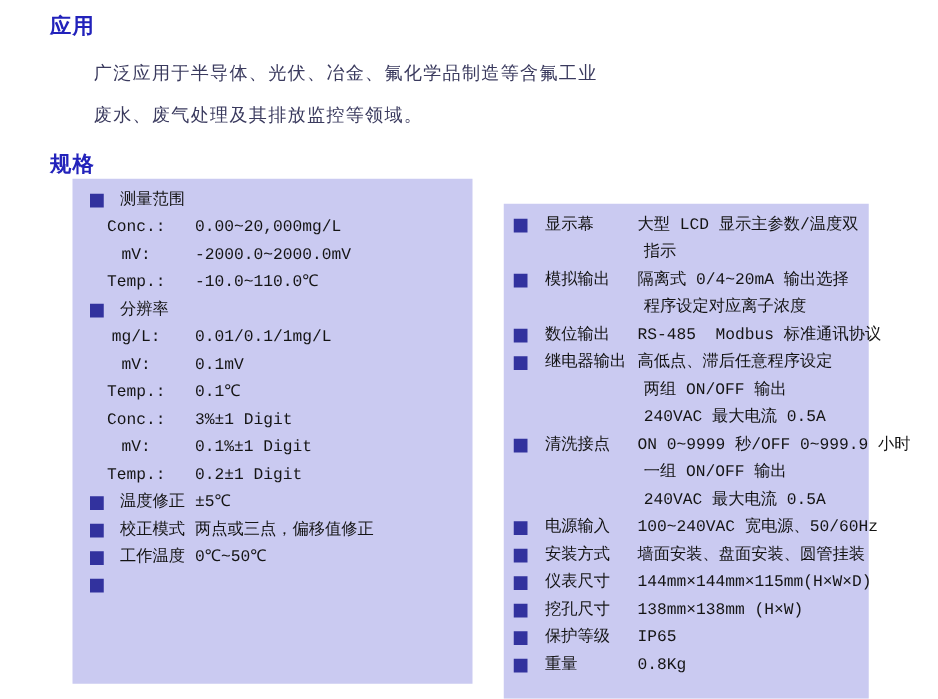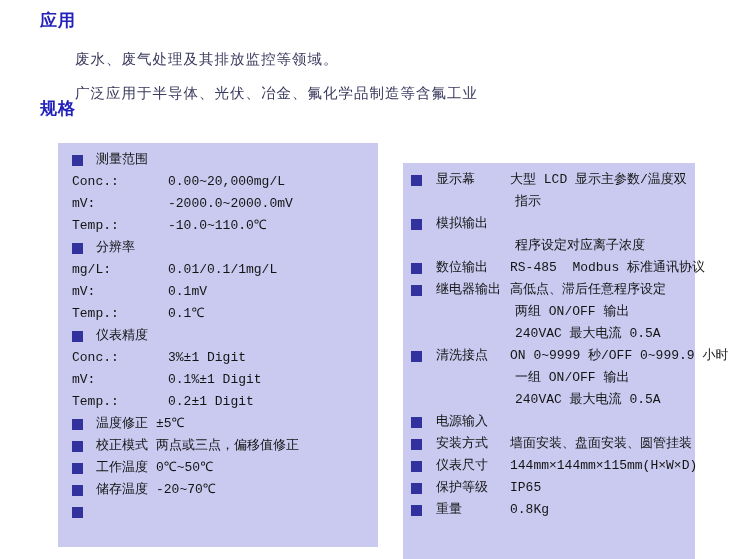--- a/index.html
+++ b/index.html
@@ -22,21 +22,21 @@
   }
   .section-heading{
     position:absolute;left:40px;
     margin:0;
     font-size:17px;font-weight:bold;
     color:var(--heading);
     font-family:"DejaVu Sans","Liberation Sans",sans-serif;
     letter-spacing:1px;
   }
   #app-heading{top:9px;}
-  #spec-heading{top:97px;}
+  #spec-heading{top:120px;}
   .intro{
     position:absolute;left:75px;top:42px;
     margin:0;
     color:var(--intro_text);
     font-family:"DejaVu Serif","Liberation Serif",serif;
     font-size:14.5px;
     letter-spacing:1px;
   }
   .intro p{margin:0;line-height:34px;}
   .spec-box{
@@ -58,74 +58,73 @@
   .bullet{
     display:inline-block;
     width:11px;height:11px;
     background:var(--bullet);
     flex-shrink:0;
   }
   
   .box-left .spec-row{padding-left:14px;}
   .box-left .bullet{margin-right:13px;}
   .box-left .bullet-row .label{width:60px;flex-shrink:0;}
-  .box-left .sub-row .label{width:74px;flex-shrink:0;text-align:left;}
-  .box-left .sub-row .value{margin-left:22px;}
+  .box-left .sub-row .label{width:74px;flex-shrink:0;text-align:center;}
+  .box-left .sub-row .value{margin-left:10px;}
   
   .box-right .spec-row{padding-left:8px;}
   .box-right .bullet{margin-right:14px;}
   .box-right .bullet-row .label{width:74px;flex-shrink:0;}
   .box-right .cont-row .value{margin-left:104px;text-align:center;}
 </style>
 </head>
 <body>
 
 <div class="page">
 
   <h2 class="section-heading" id="app-heading">应用</h2>
 
   <div class="intro">
+    <p>广泛应用于半导体、光伏、冶金、氟化学品制造等含氟工业</p>
     <p>废水、废气处理及其排放监控等领域。</p>
-    <p>广泛应用于半导体、光伏、冶金、氟化学品制造等含氟工业</p>
   </div>
 
   <h2 class="section-heading" id="spec-heading">规格</h2>
 
   <div class="spec-box box-left">
       <div class="spec-row bullet-row"><span class="bullet"></span><span class="label">测量范围</span><span class="value"></span></div>
       <div class="spec-row sub-row"><span class="label">Conc.:</span><span class="value">0.00~20,000mg/L</span></div>
       <div class="spec-row sub-row"><span class="label">mV:</span><span class="value">-2000.0~2000.0mV</span></div>
       <div class="spec-row sub-row"><span class="label">Temp.:</span><span class="value">-10.0~110.0℃</span></div>
       <div class="spec-row bullet-row"><span class="bullet"></span><span class="label">分辨率</span><span class="value"></span></div>
       <div class="spec-row sub-row"><span class="label">mg/L:</span><span class="value">0.01/0.1/1mg/L</span></div>
       <div class="spec-row sub-row"><span class="label">mV:</span><span class="value">0.1mV</span></div>
       <div class="spec-row sub-row"><span class="label">Temp.:</span><span class="value">0.1℃</span></div>
-      <div class="spec-row bullet-row"><span class="bullet"></span><span class="label">仪表精度</span><span class="value"></span></div>
       <div class="spec-row sub-row"><span class="label">Conc.:</span><span class="value">3%±1 Digit</span></div>
       <div class="spec-row sub-row"><span class="label">mV:</span><span class="value">0.1%±1 Digit</span></div>
       <div class="spec-row sub-row"><span class="label">Temp.:</span><span class="value">0.2±1 Digit</span></div>
       <div class="spec-row bullet-row"><span class="bullet"></span><span class="label">温度修正</span><span class="value">±5℃</span></div>
       <div class="spec-row bullet-row"><span class="bullet"></span><span class="label">校正模式</span><span class="value">两点或三点，偏移值修正</span></div>
       <div class="spec-row bullet-row"><span class="bullet"></span><span class="label">工作温度</span><span class="value">0℃~50℃</span></div>
-      <div class="spec-row bullet-row"><span class="bullet"></span><span class="label">储存温度</span><span class="value">-20~70℃</span></div>
       <div class="spec-row bullet-row"><span class="bullet"></span><span class="label"></span><span class="value"></span></div>
     </div>
 
   <div class="spec-box box-right">
       <div class="spec-row bullet-row"><span class="bullet"></span><span class="label">显示幕</span><span class="value">大型 LCD 显示主参数/温度双</span></div>
       <div class="spec-row cont-row"><span class="value">指示</span></div>
-      <div class="spec-row bullet-row"><span class="bullet"></span><span class="label">模拟输出</span></div>
+      <div class="spec-row bullet-row"><span class="bullet"></span><span class="label">模拟输出</span><span class="value">隔离式 0/4~20mA 输出选择</span></div>
       <div class="spec-row cont-row"><span class="value">程序设定对应离子浓度</span></div>
       <div class="spec-row bullet-row"><span class="bullet"></span><span class="label">数位输出</span><span class="value">RS-485  Modbus 标准通讯协议</span></div>
       <div class="spec-row bullet-row"><span class="bullet"></span><span class="label">继电器输出</span><span class="value">高低点、滞后任意程序设定</span></div>
       <div class="spec-row cont-row"><span class="value">两组 ON/OFF 输出</span></div>
       <div class="spec-row cont-row"><span class="value">240VAC 最大电流 0.5A</span></div>
       <div class="spec-row bullet-row"><span class="bullet"></span><span class="label">清洗接点</span><span class="value">ON 0~9999 秒/OFF 0~999.9 小时</span></div>
       <div class="spec-row cont-row"><span class="value">一组 ON/OFF 输出</span></div>
       <div class="spec-row cont-row"><span class="value">240VAC 最大电流 0.5A</span></div>
-      <div class="spec-row bullet-row"><span class="bullet"></span><span class="label">电源输入</span></div>
+      <div class="spec-row bullet-row"><span class="bullet"></span><span class="label">电源输入</span><span class="value">100~240VAC 宽电源、50/60Hz</span></div>
       <div class="spec-row bullet-row"><span class="bullet"></span><span class="label">安装方式</span><span class="value">墙面安装、盘面安装、圆管挂装</span></div>
       <div class="spec-row bullet-row"><span class="bullet"></span><span class="label">仪表尺寸</span><span class="value">144mm×144mm×115mm(H×W×D)</span></div>
+      <div class="spec-row bullet-row"><span class="bullet"></span><span class="label">挖孔尺寸</span><span class="value">138mm×138mm (H×W)</span></div>
       <div class="spec-row bullet-row"><span class="bullet"></span><span class="label">保护等级</span><span class="value">IP65</span></div>
       <div class="spec-row bullet-row"><span class="bullet"></span><span class="label">重量</span><span class="value">0.8Kg</span></div>
     </div>
 
 </div>
 
 </body></html>

